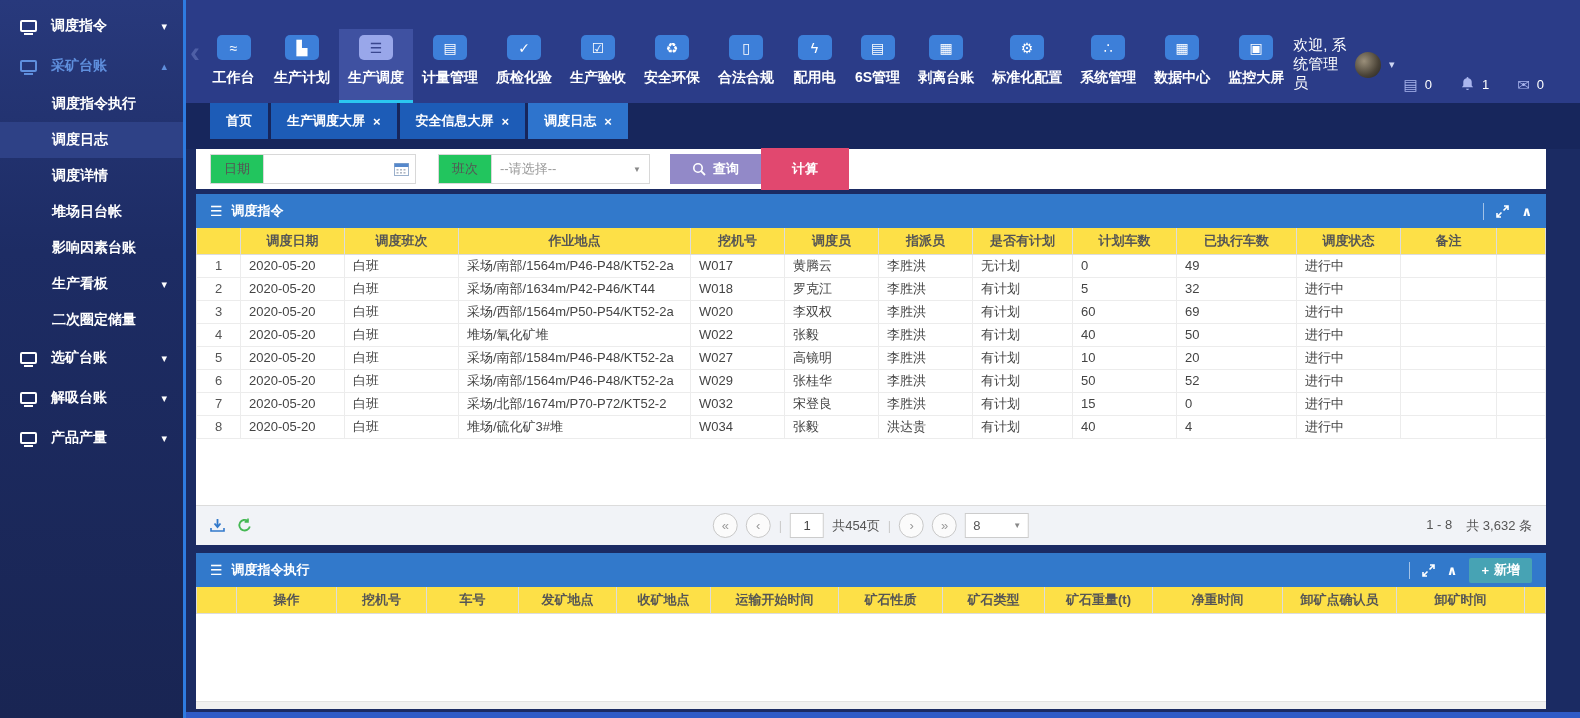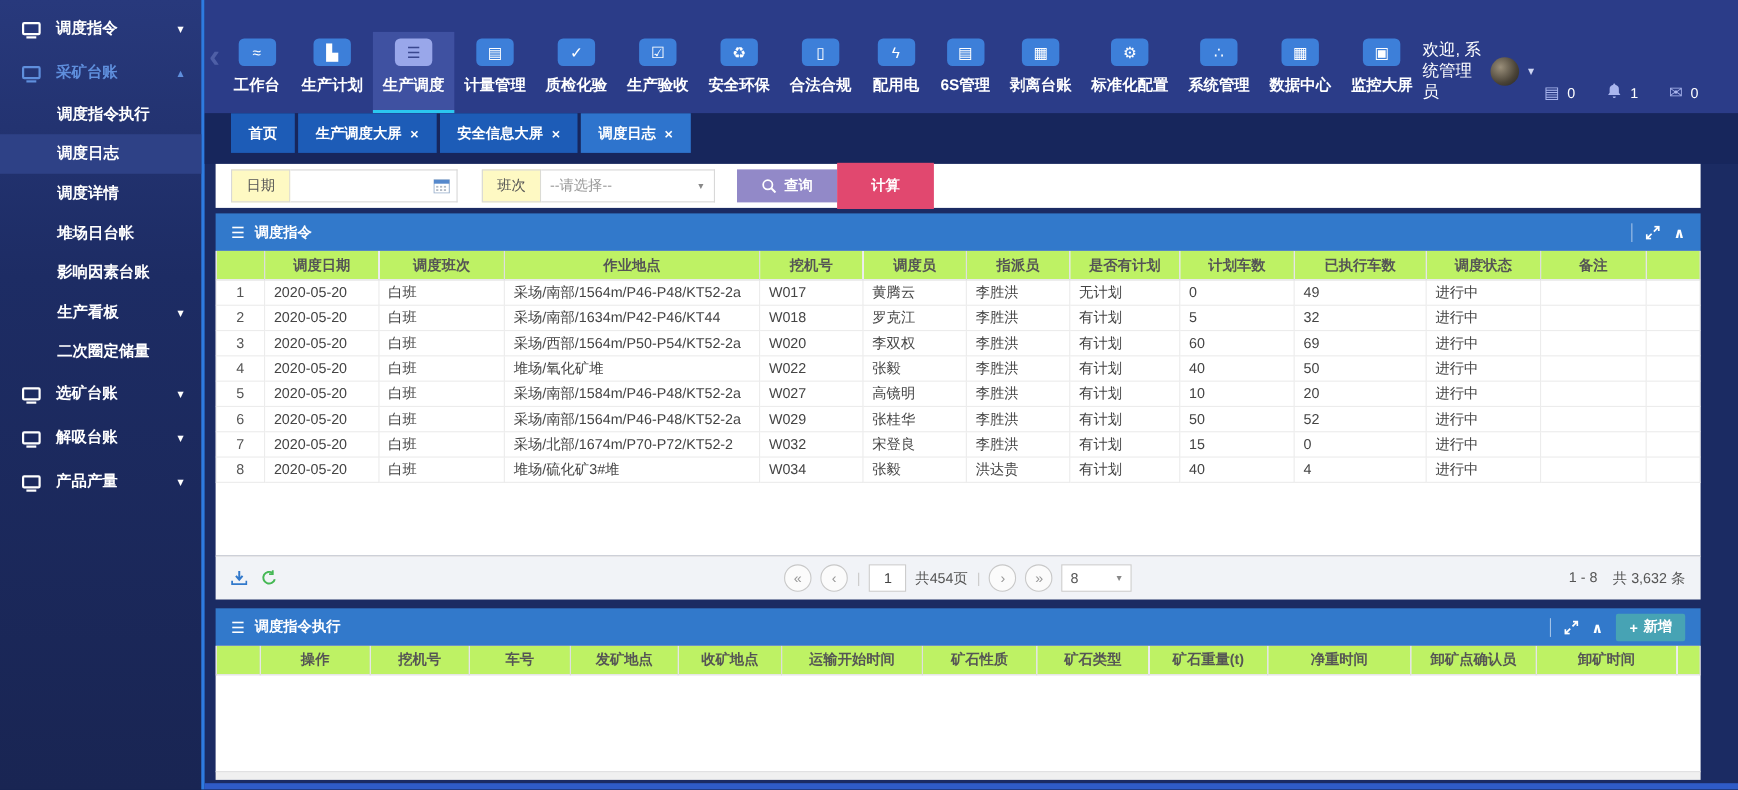--- a/index.html
+++ b/index.html
@@ -64,21 +64,21 @@
     display:flex;align-items:center;padding:0 16px;gap:8px;cursor:pointer;white-space:nowrap;}
   .tab.active{background:#2e74cd;}
   .tab-close{font-size:13px;font-weight:bold;line-height:1;cursor:pointer;}
 
   
   .content{flex:1;padding:0 34px 0 10px;display:flex;flex-direction:column;min-height:0;}
 
   
   .filterbar{height:40px;flex:none;background:#fff;display:flex;align-items:center;
     padding-left:14px;margin-bottom:5px;}
-  .f-label{height:30px;line-height:28px;padding:0 13px;background:#fef9c3;
+  .f-label{height:30px;line-height:28px;padding:0 13px;background:#22c55e;
     border:1px solid #d8d8d8;font-size:13px;color:#555;flex:none;}
   .date-input{width:152px;height:30px;border:1px solid #d8d8d8;border-left:none;background:#fff;
     display:flex;align-items:center;justify-content:flex-end;padding-right:6px;cursor:pointer;}
   .f-gap{width:22px;}
   .f-select{width:158px;height:30px;border:1px solid #d8d8d8;border-left:none;background:#fff;
     display:flex;align-items:center;justify-content:space-between;padding:0 8px;cursor:pointer;}
   .f-select .ph{font-size:13px;color:#999;}
   .sel-caret{font-size:8px;color:#888;}
   .btn-search{height:30px;margin-left:20px;padding:0 22px;background:#9289c8;border:none;
     color:#fff;font-size:13px;font-weight:bold;display:flex;align-items:center;gap:7px;cursor:pointer;
@@ -96,21 +96,21 @@
   .p-expand{display:flex;cursor:pointer;}
   .p-collapse{font-size:13px;font-weight:bold;cursor:pointer;line-height:1;}
   .btn-add{height:25px;background:#47a3b4;border:none;color:#fff;font-size:13px;font-weight:bold;
     padding:0 12px;border-radius:2px;display:flex;align-items:center;gap:5px;cursor:pointer;
     font-family:inherit;}
   .p1-body{height:277px;background:#fff;overflow:hidden;}
   .p2-body{height:114px;background:#fff;overflow:hidden;}
   .p2-foot{height:8px;background:#f0f0f0;border-top:1px solid #e2e2e2;}
 
   table.grid{width:100%;border-collapse:collapse;table-layout:fixed;font-size:13px;color:#444;}
-  .grid th{background:#bef264;border:1px solid #dcdcdc;border-top:none;height:26px;
+  .grid th{background:#fde047;border:1px solid #dcdcdc;border-top:none;height:26px;
     font-weight:bold;color:#555;padding:0 6px;white-space:nowrap;overflow:hidden;}
   .grid td{border:1px solid #ececec;height:23px;padding:0 8px;white-space:nowrap;
     overflow:hidden;text-align:left;}
   .grid td.idx{text-align:center;color:#555;}
 
   
   .pagebar{height:40px;background:#f1f3f7;border-top:1px solid #dcdcdc;display:flex;
     align-items:center;padding:0 14px;position:relative;font-size:13px;color:#555;}
   .pg-left{display:flex;align-items:center;gap:12px;}
   .dl,.rf{display:flex;cursor:pointer;}

